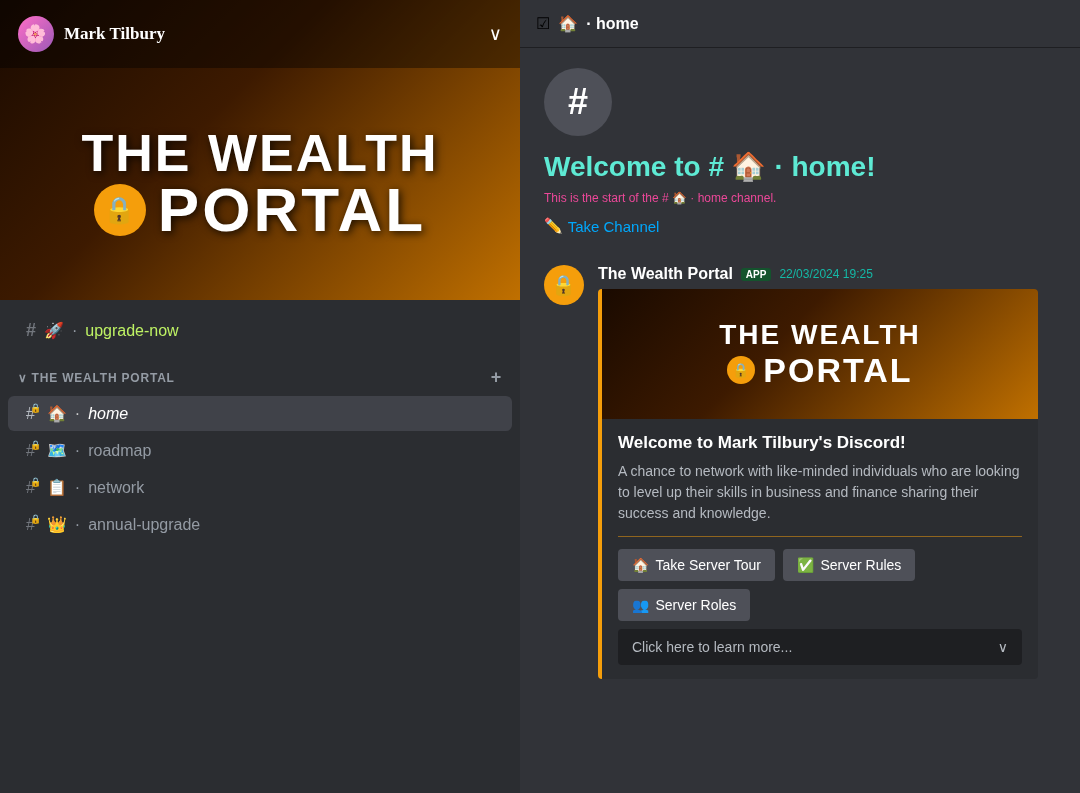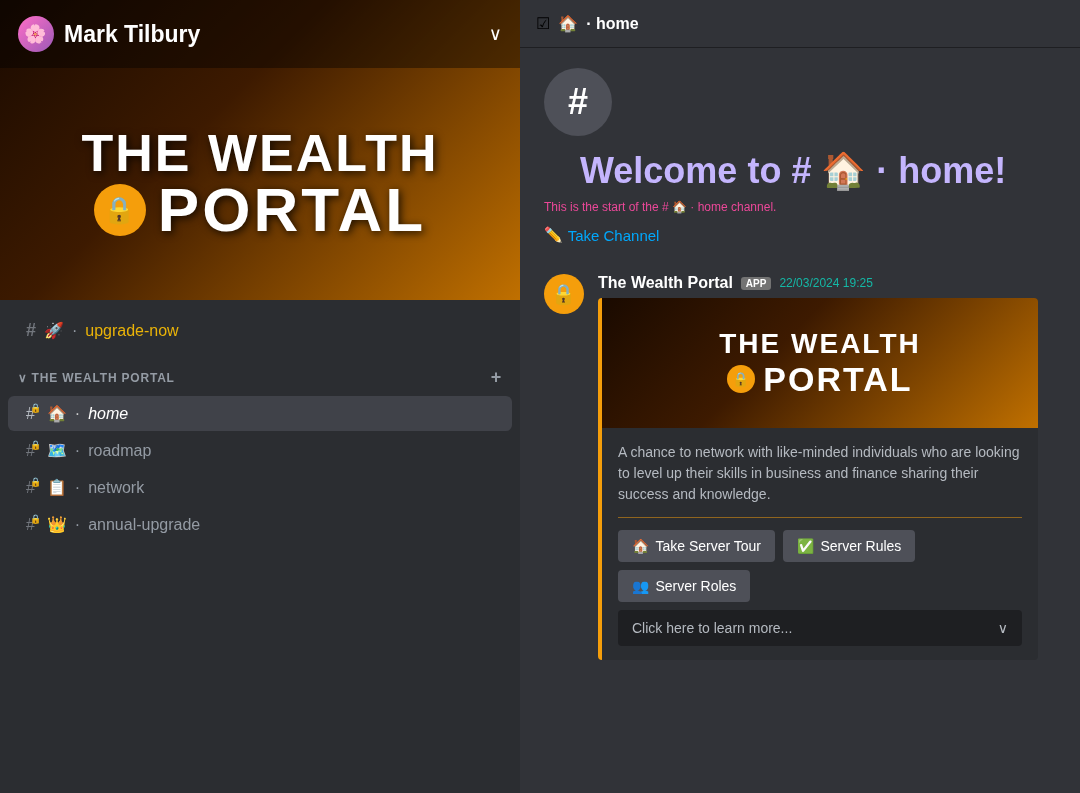--- a/index.html
+++ b/index.html
@@ -51,22 +51,23 @@
       border-radius: 50%;
       background: linear-gradient(135deg, #ff6ec7, #9b59b6);
       display: flex;
       align-items: center;
       justify-content: center;
       font-size: 18px;
     }
 
     .server-name {
       color: #fff;
-      font-size: 23px;
+      font-size: 17px;
       font-weight: 700;
+      font-family: Liberation Serif, serif;
     }
 
     .dropdown-arrow {
       color: #fff;
       font-size: 18px;
     }
 
     .server-banner {
       flex: 1;
       display: flex;
@@ -202,25 +203,24 @@
       display: flex;
       align-items: center;
       justify-content: center;
       font-size: 36px;
       color: #fff;
       font-weight: 700;
       margin-bottom: 14px;
     }
 
     .welcome-title {
-      font-size: 36px;
+      font-size: 28px;
       font-weight: 800;
-      color: #c4b5fd;
+      color: #5eead4;
       margin-bottom: 8px;
-      margin-left: 36px;
     }
 
     .welcome-subtitle {
       color: #ec4899;
       font-size: 12px;
       margin-bottom: 12px;
     }
 
     .edit-channel-link {
       color: #00a8fc;
@@ -260,21 +260,21 @@
       margin-bottom: 6px;
     }
 
     .message-author {
       color: #fff;
       font-size: 16px;
       font-weight: 700;
     }
 
     .app-badge {
-      background: #737373;
+      background: #14532d;
       color: #fff;
       font-size: 10px;
       font-weight: 700;
       padding: 1px 5px;
       border-radius: 3px;
     }
 
     .message-timestamp {
       color: #14b8a6;
       font-size: 12px;
@@ -420,21 +420,21 @@
       </div>
     </div>
   </div>
 
   <div class="sidebar-channels scrollbar-style">
 
     <div class="channel-item">
       <span style="font-size:18px;color:#72767d;font-weight:700;">#</span>
       <span>🚀</span>
       <span style="color:#949ba4;">·</span>
-      <span style="color:#eab308;">upgrade-now</span>
+      <span style="color:#bef264;">upgrade-now</span>
     </div>
 
     <div class="category-header">
       <span style="margin-right:4px;">∨</span>
       <span style="flex:1;">THE WEALTH PORTAL</span>
       <span class="category-add">+</span>
     </div>
 
     <div class="channel-item active">
       <span style="font-size:16px;color:#b5bac1;position:relative;display:inline-block;">#<sup style="font-size:9px;position:absolute;top:-2px;right:-7px;">🔒</sup></span>
@@ -505,20 +505,21 @@
             <div class="embed-banner-inner">
               <div class="embed-banner-the-wealth">THE WEALTH</div>
               <div class="embed-banner-portal-row">
                 <div class="embed-lock-circle">🔒</div>
                 <div class="embed-banner-portal-text">PORTAL</div>
               </div>
             </div>
           </div>
 
           <div class="embed-body">
+            <div class="embed-title">Welcome to Mark Tilbury's Discord!</div>
             <div class="embed-description">A chance to network with like-minded individuals who are looking to level up their skills in business and finance sharing their success and knowledge.</div>
             <div class="embed-divider"></div>
             <div class="embed-buttons">
               <button class="embed-btn">
                 <span>🏠</span>
                 <span>Take Server Tour</span>
               </button>
               <button class="embed-btn">
                 <span>✅</span>
                 <span>Server Rules</span>

